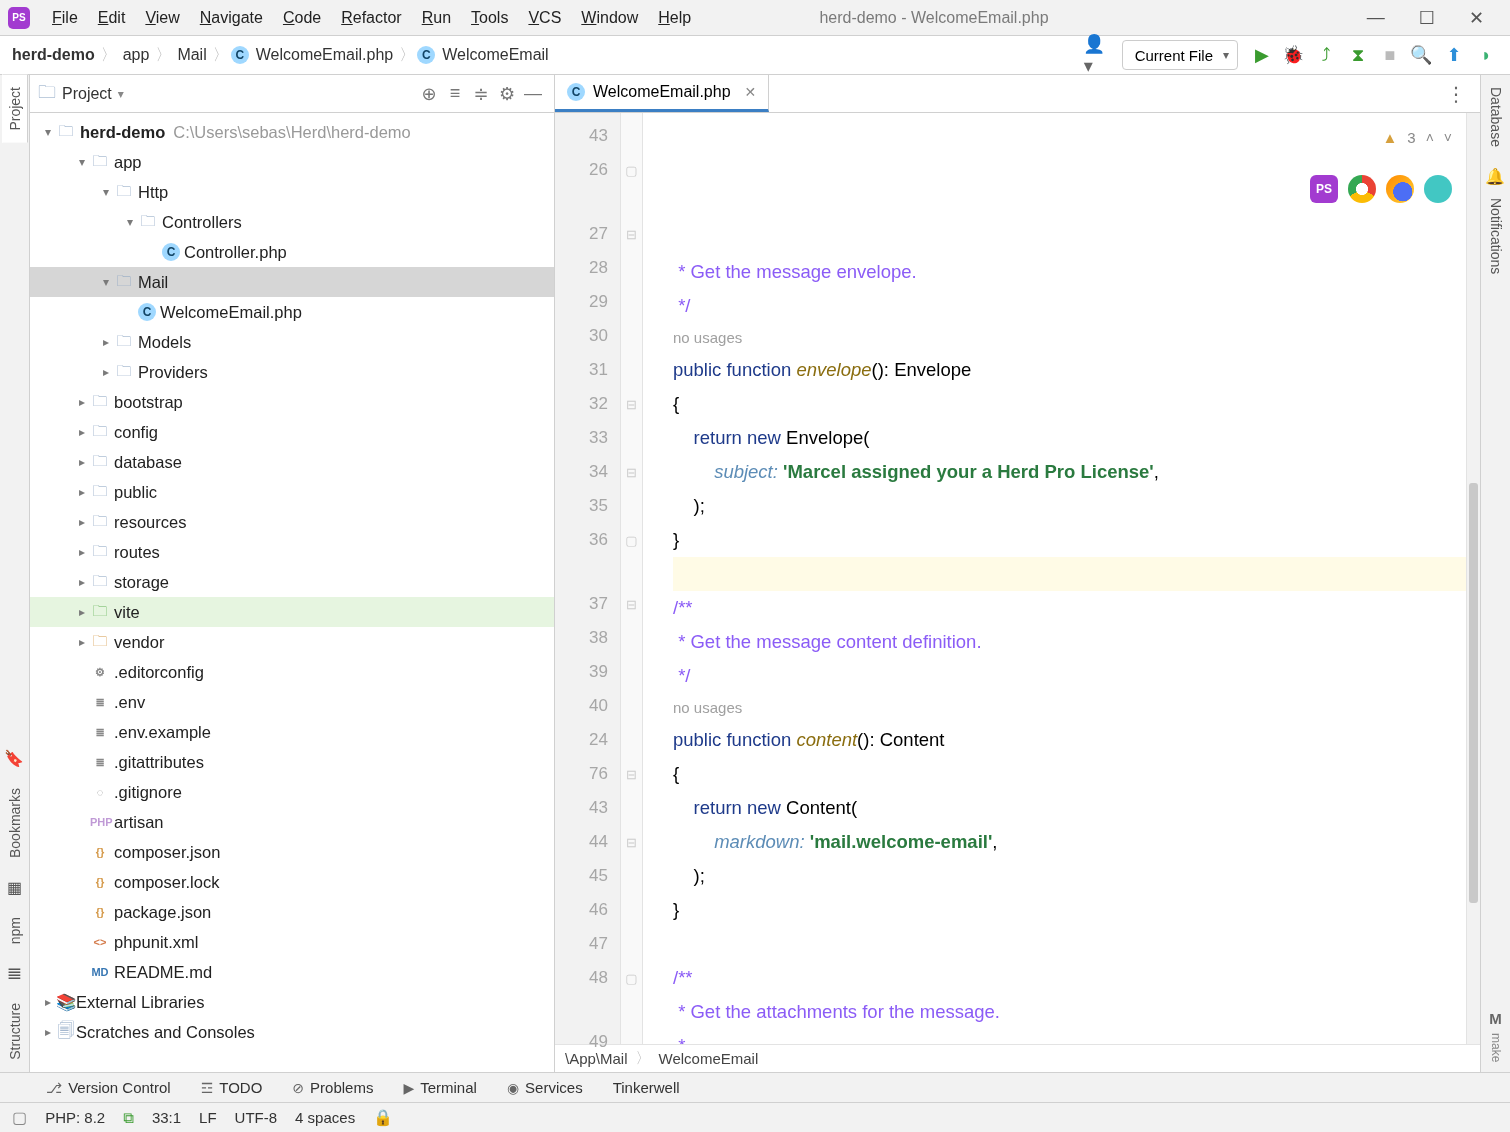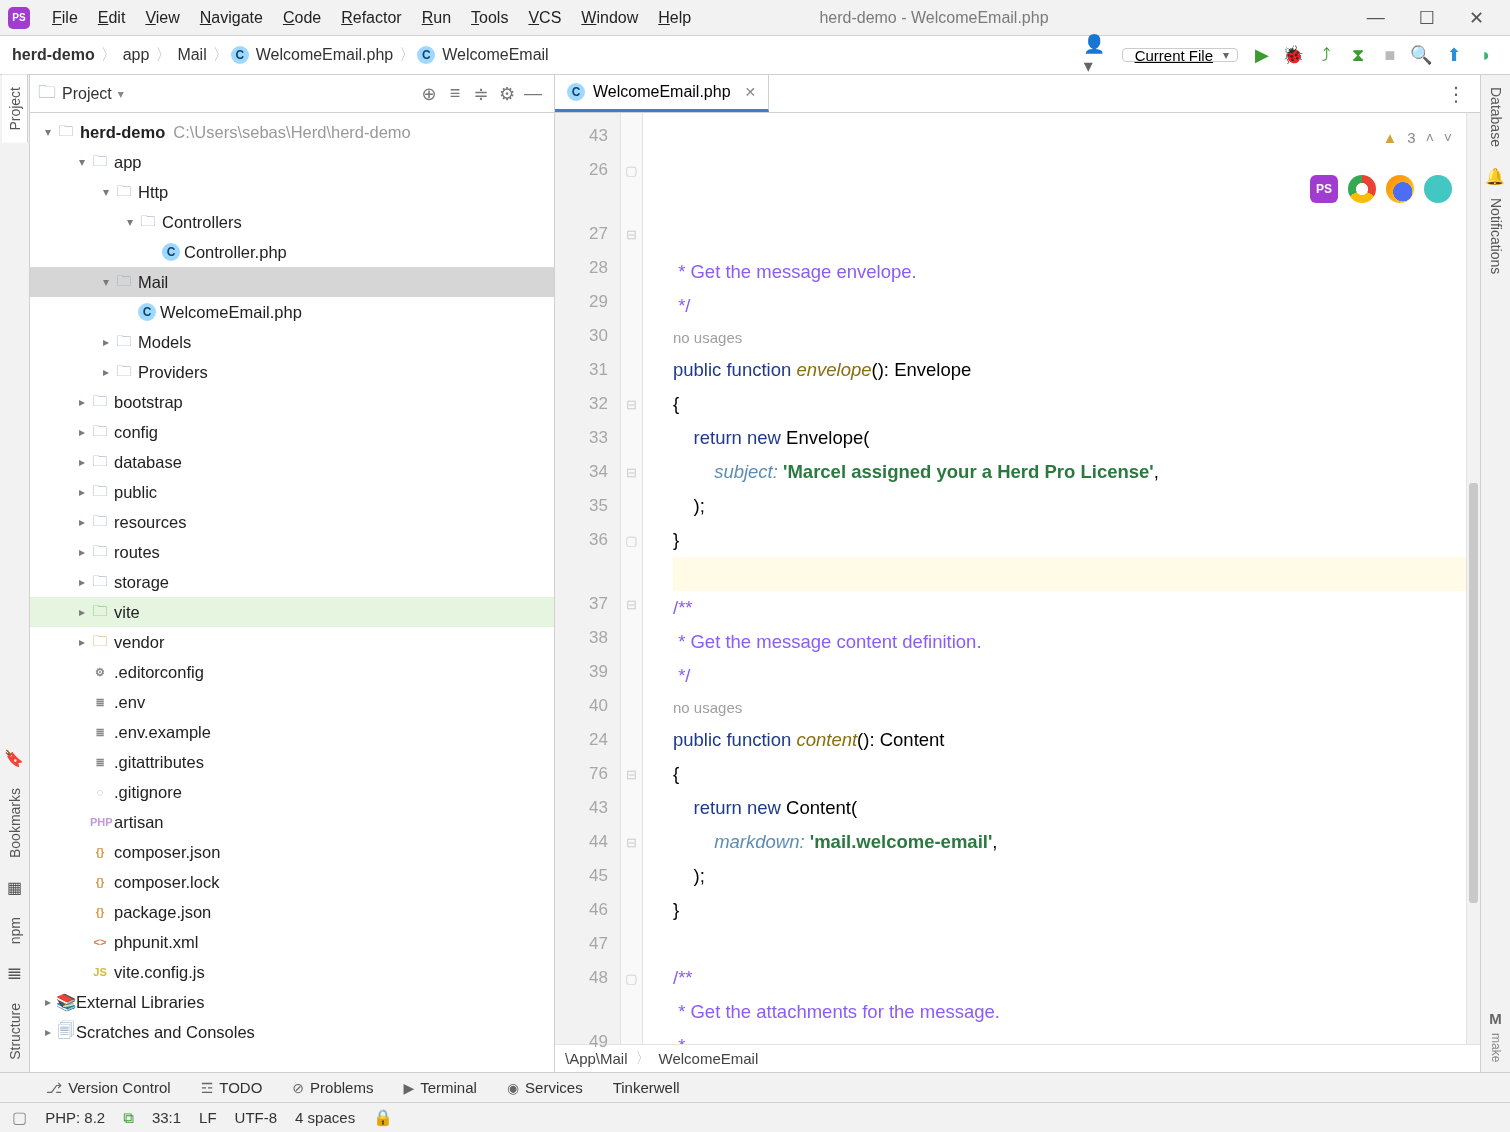--- a/index.html
+++ b/index.html
@@ -17,21 +17,21 @@
 
 
 .navbar { height: 39px; background: #fff; border-bottom: 1px solid #d0d0d0; display: flex; align-items: center; padding: 0 8px; font-size: 16px; }
 .navbar .crumb { display: flex; align-items: center; color: #333; }
 .navbar .crumb span { padding: 0 4px; }
 .navbar .crumb .sep { color: #bbb; padding: 0 2px; }
 .navbar .crumb .bold { font-weight: bold; }
 .navbar .cicon { width: 18px; height: 18px; border-radius: 9px; background: #9fd8ff; color: #146; font-size: 12px; display: inline-flex; align-items: center; justify-content: center; margin-right: 3px; font-weight:bold; }
 .navbar .spacer { flex: 1; }
 .navbar .tool-btn { width: 28px; height: 28px; display: flex; align-items: center; justify-content: center; color: #666; font-size: 18px; cursor: default; margin: 0 2px; }
-.navbar .run-combo { height: 14px; border: 1px solid #ccc; border-radius: 4px; padding: 0 24px 0 12px; display: flex; align-items: center; font-size: 15px; position: relative; margin: 0 8px; background:#fff;text-decoration:underline;}
+.navbar .run-combo { height: 30px; border: 1px solid #ccc; border-radius: 4px; padding: 0 24px 0 12px; display: flex; align-items: center; font-size: 15px; position: relative; margin: 0 8px; background:#fff;}
 .navbar .run-combo::after { content: "▾"; position:absolute; right:8px; color:#666; font-size:12px;}
 .navbar .green { color:#3a9b2f; } .navbar .bug { color:#3a9b2f; } .navbar .stop { color:#bbb;} .navbar .cov{color:#3a9b2f;} .navbar .blue{color:#2d8fd9;}
 
 
 .main-wrap { flex:1; display:flex; min-height:0; }
 .left-strip { width: 30px; background: #f2f2f2; border-right:1px solid #d0d0d0; display:flex; flex-direction:column; align-items:center; font-size:14px; color:#555; }
 .left-strip .vtab { writing-mode: vertical-rl; transform: rotate(180deg); padding: 12px 4px; cursor:default; }
 .left-strip .vtab.active { background:#fff; border-left:1px solid #d0d0d0; border-right:1px solid #fff; }
 .left-strip .ico { margin-top: auto; padding: 8px 0; font-size:16px; }
 .left-strip .spacer-fill { flex:1; }
@@ -342,22 +342,22 @@
             <span class="icon json" style="font-size:11px;font-weight:bold;">{}</span>
             <span class="name">package.json</span>
           </div>
           <div class="row" style="padding-left: 44px;">
             <span class="chev"></span>
             <span class="icon xml" style="font-size:11px;font-weight:bold;">&lt;&gt;</span>
             <span class="name">phpunit.xml</span>
           </div>
           <div class="row" style="padding-left: 44px;">
             <span class="chev"></span>
-            <span class="icon js" style="font-size:11px;font-weight:bold;">JS</span>
-            <span class="name">vite.config.js</span>
+            <span class="icon md" style="font-size:11px;font-weight:bold;">MD</span>
+            <span class="name">README.md</span>
           </div>
           <div class="row" style="padding-left: 10px;">
             <span class="chev">▸</span>
             <span class="lib-icon" style="color:#d6b83d">📚</span>
             <span class="name">External Libraries</span>
           </div>
           <div class="row" style="padding-left: 10px;">
             <span class="chev">▸</span>
             <span class="lib-icon" style="color:#8aa3c1">🗐</span>
             <span class="name">Scratches and Consoles</span>

